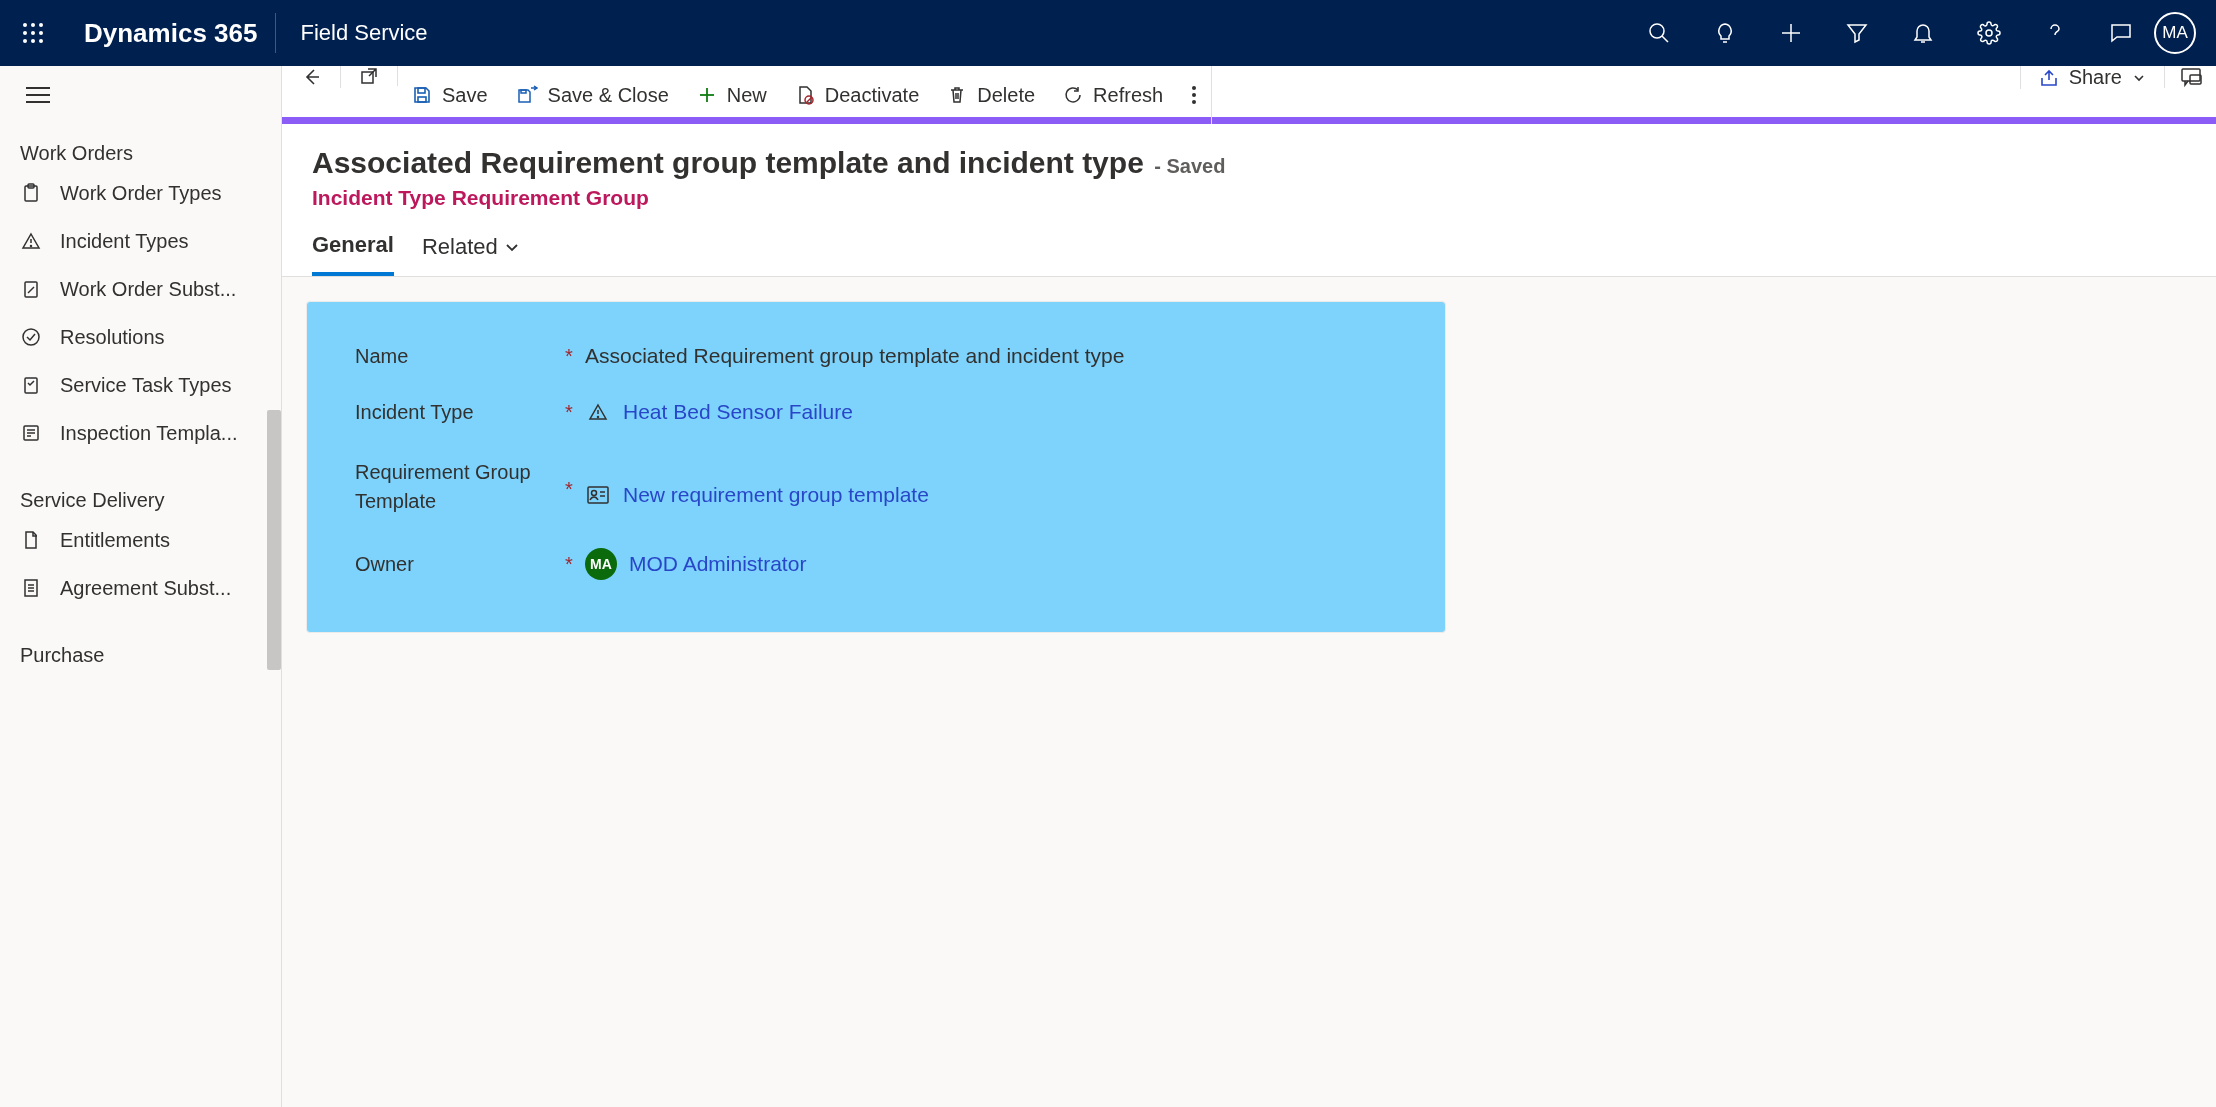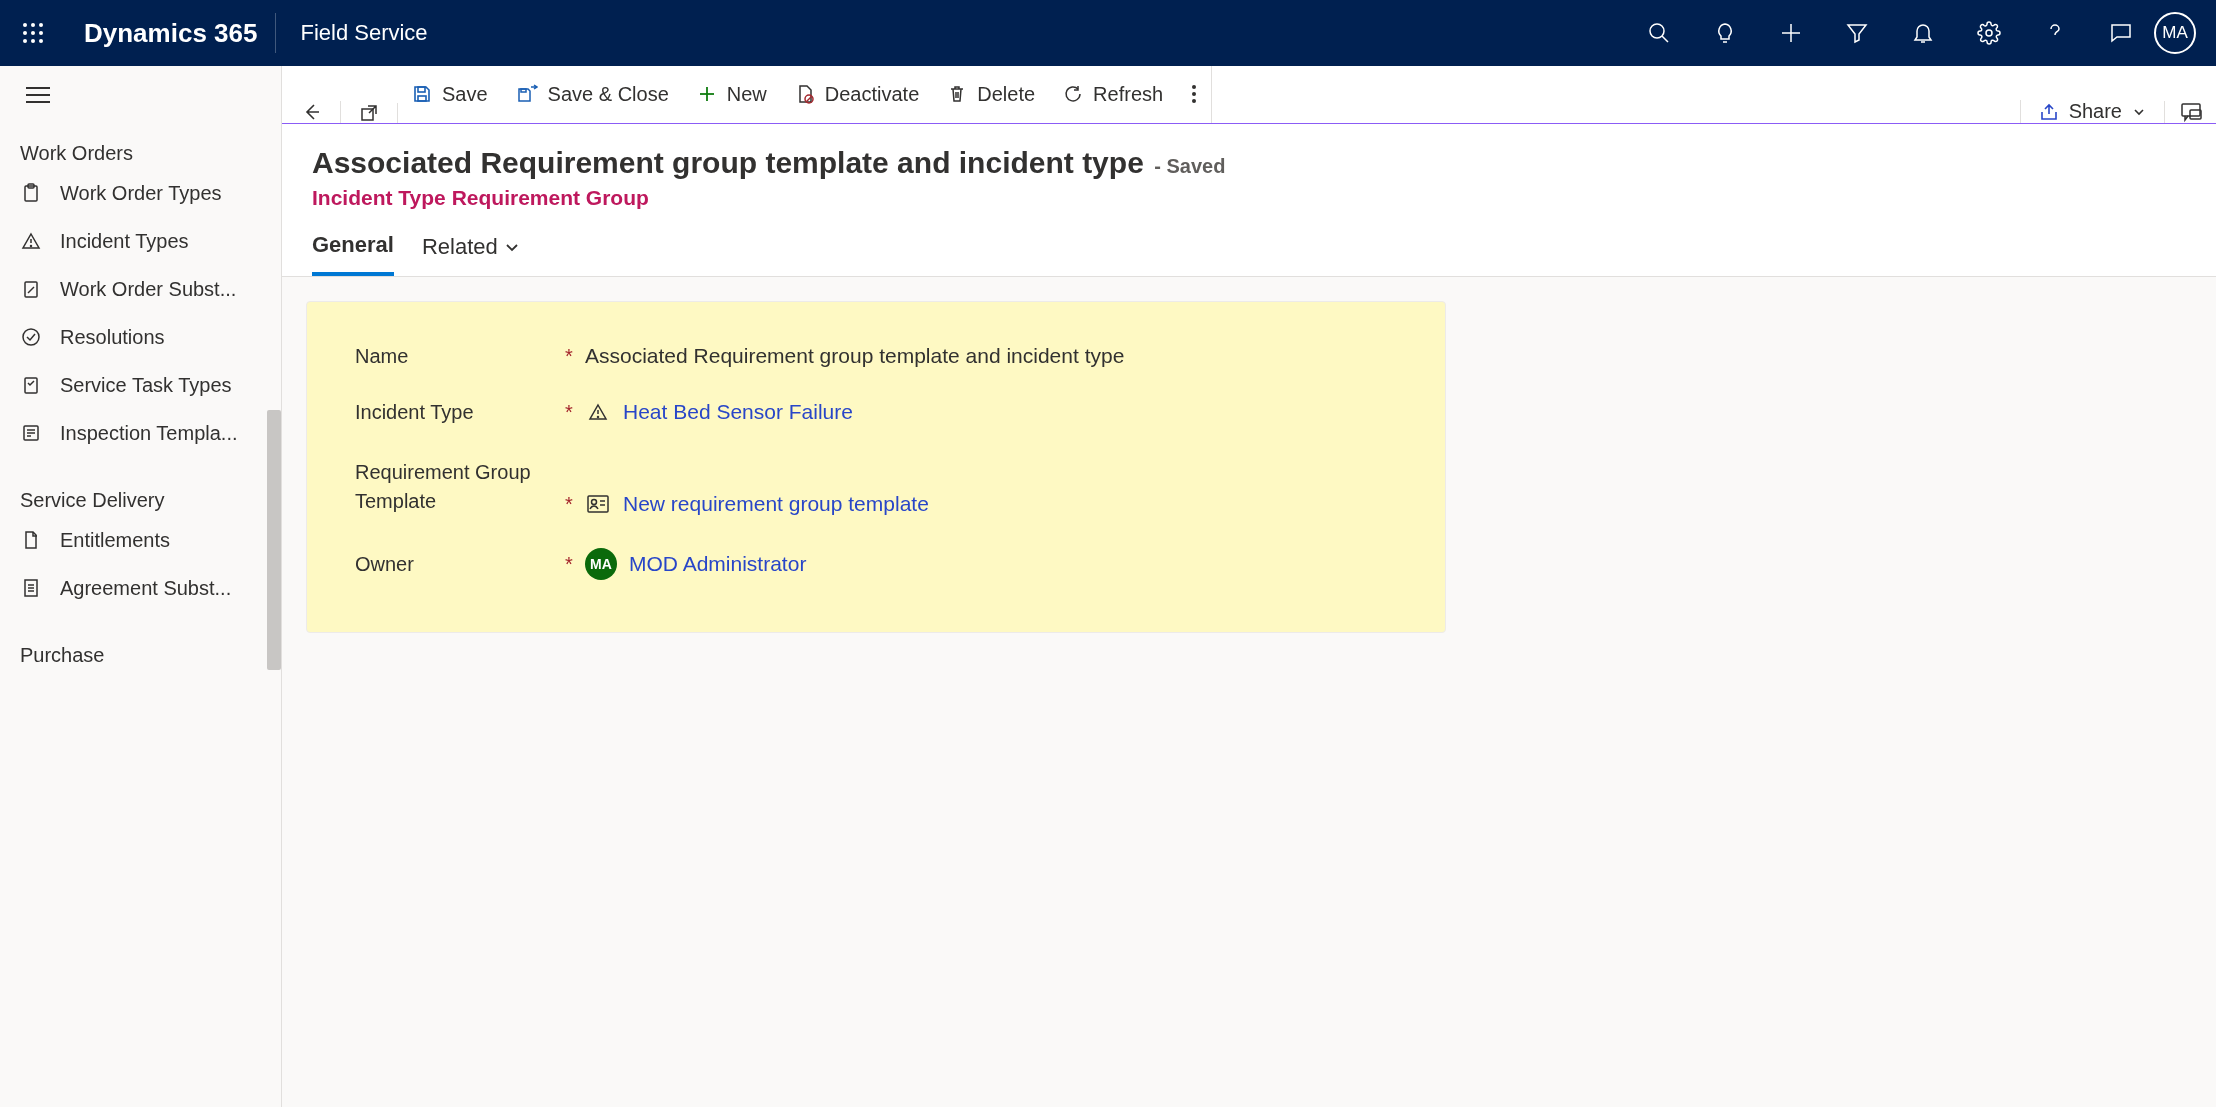--- a/index.html
+++ b/index.html
@@ -24,41 +24,41 @@
     .sb-section { padding: 18px 0 4px 20px; font-size: 20px; font-weight: 400; color: #323130; }
     .sb-item { height: 48px; display: flex; align-items: center; gap: 18px; padding-left: 20px; cursor: pointer; font-size: 20px; color: #323130; }
     .sb-icon { width: 22px; height: 22px; display: flex; align-items: center; justify-content: center; flex-shrink: 0; }
     .sb-label { white-space: nowrap; overflow: hidden; text-overflow: ellipsis; flex: 1; padding-right: 10px; }
     
     .sb-scroll-thumb { position: absolute; right: 0px; top: 344px; width: 14px; height: 260px; background: #c8c6c4; border-radius: 2px; }
 
     .main { flex: 1; display: flex; flex-direction: column; overflow: hidden; background: #fff; }
 
     
-    .cmd-bar { height: 58px; display: flex; align-items: flex-end; border-bottom: 1px solid #8b5cf6; }
+    .cmd-bar { height: 58px; display: flex; align-items: flex-start; border-bottom: 7px solid #8b5cf6; }
     .cmd-cell { display: flex; align-items: center; justify-content: center; border-right: 1px solid #e1dfdd; padding: 0 18px; cursor: pointer; }
     .cmd-item { display: flex; align-items: center; gap: 10px; padding: 0 14px; height: 58px; cursor: pointer; font-size: 20px; }
     .cmd-spacer { flex: 1; }
     .share-cell { border-left: 1px solid #e1dfdd; display: flex; align-items: center; gap: 10px; padding: 0 18px; cursor: pointer; font-size: 20px; }
     .overflow-cell { border-left: 1px solid #e1dfdd; width: 52px; display: flex; align-items: center; justify-content: center; cursor: pointer; }
 
     
     .page-header { padding: 22px 30px 0 30px; }
     .page-title { font-size: 30px; font-weight: 600; display: inline; }
     .save-status { font-size: 20px; color: #605e5c; font-weight: 700; margin-left: 6px; }
     .page-subtitle { font-size: 21px; font-weight: 600; color: #be185d; margin-top: 6px; }
 
     
     .tabs { display: flex; gap: 28px; padding: 22px 18px 0 30px; border-bottom: 1px solid #e1dfdd; }
     .tab { font-size: 22px; padding-bottom: 14px; cursor: pointer; display: flex; align-items: center; gap: 6px; font-weight: 400; }
     .tab.active { font-weight: 600; border-bottom: 4px solid #0078d4; }
 
     
     .form-area { padding: 24px; background: #faf9f8; flex: 1; overflow: auto; }
-    .card { background: #fef9c3; border: 1px solid #edebe9; border-radius: 4px; padding: 26px 48px 38px 48px; max-width: 1140px; }
+    .card { background: #7dd3fc; border: 1px solid #edebe9; border-radius: 4px; padding: 26px 48px 38px 48px; max-width: 1140px; }
     .f-row { display: flex; align-items: center; padding: 14px 0; min-height: 56px; }
     .f-label { width: 210px; font-size: 20px; color: #323130; }
     .f-req { width: 20px; color: #a4262c; font-size: 20px; }
     .f-val { flex: 1; display: flex; align-items: center; gap: 12px; font-size: 21px; }
     .f-link { color: #2846c8; font-size: 21px; cursor: pointer; }
     .owner-badge { width: 32px; height: 32px; border-radius: 50%; background: #0b6a0b; color: #fff; display: flex; align-items: center; justify-content: center; font-size: 14px; font-weight: 600; }
     .icon-slot { width: 26px; display: flex; justify-content: center; }
 
     svg { display: block; }
   </style>
@@ -345,21 +345,21 @@
             <span class="icon-slot">
               <svg width="20" height="20" viewBox="0 0 20 20" stroke="#323130" fill="none" stroke-width="1.5">
                   <path d="M10 3l8 14H2z"></path>
                   <line x1="10" y1="8" x2="10" y2="12"></line>
                   <circle cx="10" cy="15" r=".5" fill="#323130"></circle>
                 </svg>
             </span>
             <span class="f-link">Heat Bed Sensor Failure</span>
           </div>
         </div>
-        <div class="f-row" style="align-items:flex-end; padding:18px 0;">
+        <div class="f-row" style="align-items:center; padding:18px 0;">
           <div class="f-label" style="line-height:1.45;">Requirement Group Template</div>
           <div class="f-req" style="padding-top:4px;">*</div>
           <div class="f-val" style="padding-top:16px;">
             <span class="icon-slot">
               <svg width="22" height="18" viewBox="0 0 22 18" stroke="#323130" fill="none" stroke-width="1.5">
                   <rect x="1" y="1" width="20" height="16" rx="1"></rect>
                   <circle cx="7" cy="7" r="2.5"></circle>
                   <path d="M3 14c1-2 3-3 4-3s3 1 4 3"></path>
                   <line x1="13" y1="6" x2="18" y2="6"></line>
                   <line x1="13" y1="10" x2="18" y2="10"></line>

